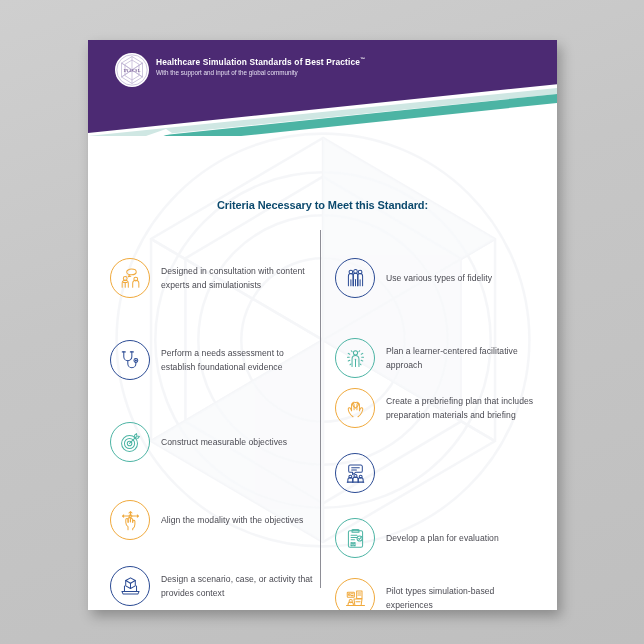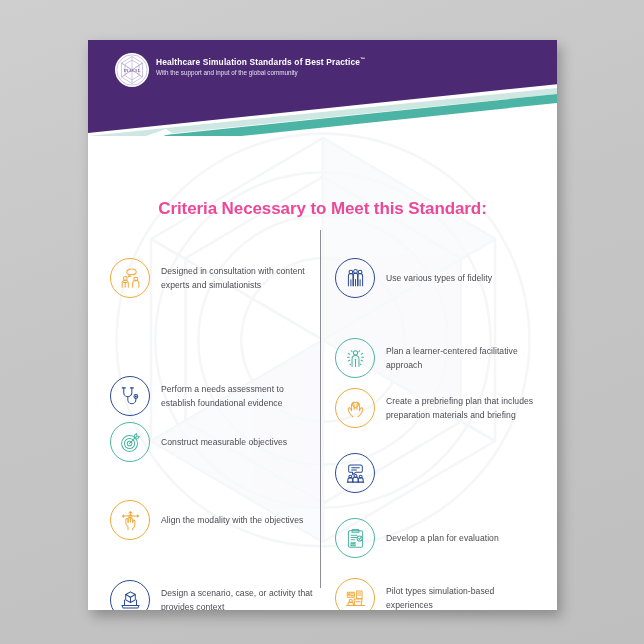--- a/index.html
+++ b/index.html
@@ -118,24 +118,24 @@
     letter-spacing: 1.4px;
     color: #5b4a84;
     font-family: "Liberation Sans", sans-serif;
   }
   .sub-title {
     position: absolute;
     left: 0;
     top: 159px;
     width: 469px;
     text-align: center;
-    font-size: 17px;
+    font-size: 11px;
     font-weight: bold;
     letter-spacing: -0.1px;
-    color: #ec4899;
+    color: #0c4a6e;
   }
 
   
   .columns {
     position: absolute;
     left: 0;
     top: 190px;
     width: 469px;
     height: 370px;
   }
@@ -254,21 +254,21 @@
                 <path d="M11 8.2l-1.3 2 2.6-.6"></path>
                 <circle cx="6.5" cy="12" r="2"></circle>
                 <path d="M3.3 21v-4a3.2 3.2 0 0 1 6.4 0v4"></path>
                 <path d="M4.6 16.3h3.9M6.5 16.3V21"></path>
                 <circle cx="17.5" cy="12.6" r="2"></circle>
                 <path d="M14.3 21v-4a3.2 3.2 0 0 1 6.4 0v4"></path>
               </svg>
             </div>
             <div class="item-text">Designed in consultation with content experts and simulationists</div>
           </div>
-          <div class="item" style="top: 110px; margin-top: 36px;">
+          <div class="item" style="top: 110px;">
             <div class="icon-circle c-navy">
               <svg viewBox="0 0 24 24" width="23" height="23" fill="none" stroke="#2b4b94" stroke-width="1.05" stroke-linecap="round" stroke-linejoin="round">
                 <path d="M5 3v5a4.2 4.2 0 0 0 8.4 0V3"></path>
                 <path d="M3.4 3h3.2M11.8 3H15"></path>
                 <path d="M9.2 12.2v3.1a4.2 4.2 0 0 0 8.4 0v-1.6"></path>
                 <circle cx="17.6" cy="12" r="2"></circle>
                 <circle cx="17.6" cy="12" r="0.6"></circle>
               </svg>
             </div>
             <div class="item-text">Perform a needs assessment to establish foundational evidence</div>
@@ -292,21 +292,21 @@
                 <path d="M3.6 7.4h16.8M4.9 6.2L3.6 7.4l1.3 1.2M19.1 6.2l1.3 1.2-1.3 1.2"></path>
                 <circle cx="12" cy="7.4" r="1.5"></circle>
                 <path d="M9.4 21.6v-3.2c-1.5-1-2.3-2.5-2.3-4.2v-3a1.2 1.2 0 0 1 2.4 0v2.6"></path>
                 <path d="M9.5 13.8v-3.6a1.2 1.2 0 0 1 2.4 0v3.2"></path>
                 <path d="M11.9 13.4v-2.2a1.2 1.2 0 0 1 2.4 0v2.6"></path>
                 <path d="M14.3 13.8v-1.2a1.2 1.2 0 0 1 2.3 0v3.4c0 2.2-.9 3.7-2.3 4.6v1"></path>
               </svg>
             </div>
             <div class="item-text">Align the modality with the objectives</div>
           </div>
-          <div class="item" style="top: 350px;">
+          <div class="item" style="top: 336px;">
             <div class="icon-circle c-navy">
               <svg viewBox="0 0 24 24" width="23" height="23" fill="none" stroke="#2b4b94" stroke-width="1.05" stroke-linecap="round" stroke-linejoin="round">
                 <path d="M12 3l5 2.8-5 2.8-5-2.8z"></path>
                 <path d="M7 5.8v5.5l5 2.8 5-2.8V5.8"></path>
                 <path d="M12 8.6v5.5"></path>
                 <path d="M5.7 11.5v5.6h12.6v-5.6"></path>
                 <path d="M3 17.1h18l-1.2 2.6H4.2z"></path>
               </svg>
             </div>
             <div class="item-text">Design a scenario, case, or activity that provides context</div>

